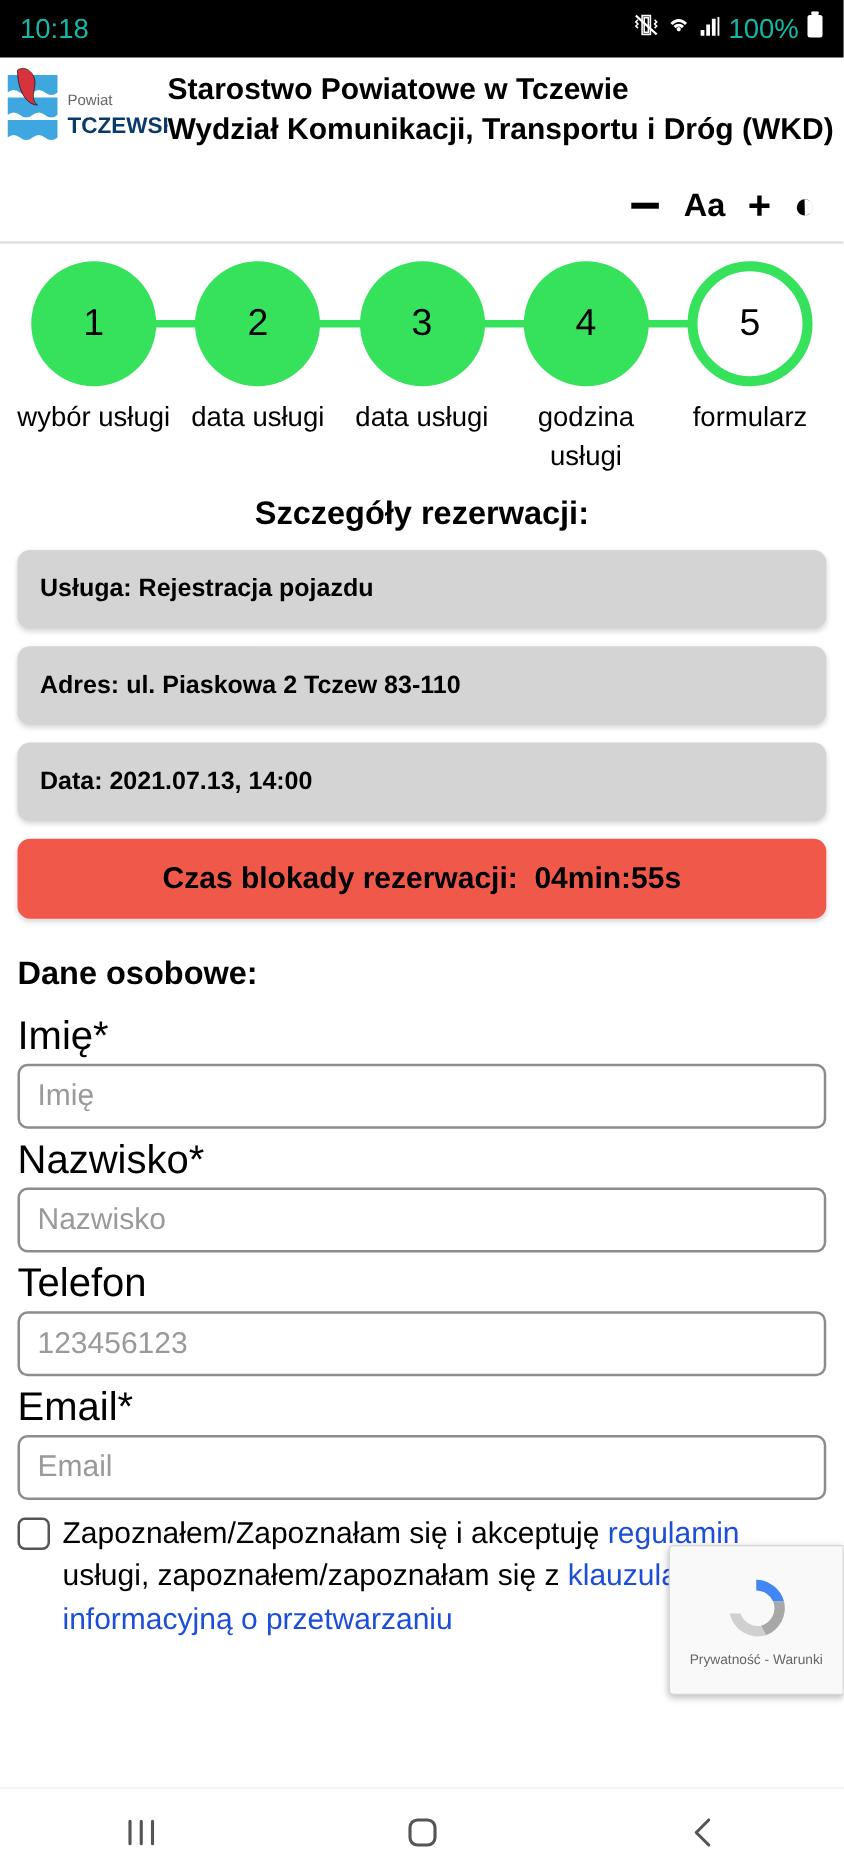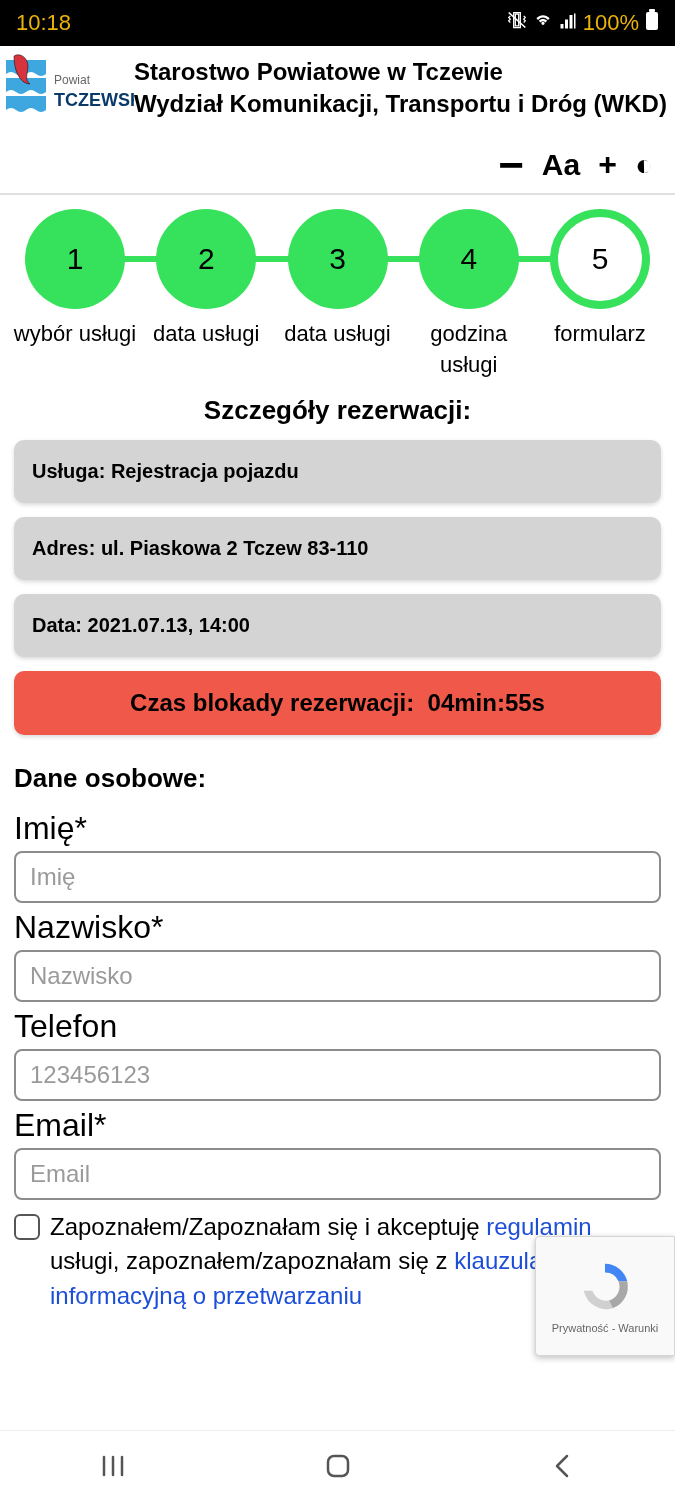--- a/index.html
+++ b/index.html
@@ -7,21 +7,21 @@
     font-family: Arial, Helvetica, sans-serif;
     width: 675px;
     height: 1500px;
     background: #fff;
     display: flex;
     flex-direction: column;
     overflow: hidden;
   }
   .status-bar {
     background: #000;
-    color: #eab308;
+    color: #14b8a6;
     height: 46px;
     display: flex;
     align-items: center;
     justify-content: space-between;
     padding: 0 16px;
     font-size: 22px;
     font-weight: 500;
   }
   .status-right { display: flex; align-items: center; gap: 6px; }
   .header {
@@ -48,21 +48,21 @@
     display: flex;
     justify-content: flex-end;
     align-items: center;
     gap: 18px;
     padding: 8px 22px 10px;
     font-size: 30px;
     font-weight: bold;
   }
   .accessibility-bar .item { cursor: pointer; }
   .accessibility-bar .minus { font-size: 44px; line-height: 20px; }
-  .accessibility-bar .aa { font-size: 30px; }
+  .accessibility-bar .aa { font-size: 26px; }
   .accessibility-bar .plus { font-size: 32px; }
   .accessibility-bar .contrast { font-size: 30px; }
   .divider { border-top: 2px solid #e0e0e0; margin: 0 0 14px 0; }
   .stepper {
     display: flex;
     justify-content: space-between;
     padding: 0 12px 10px;
     position: relative;
   }
   .step {

